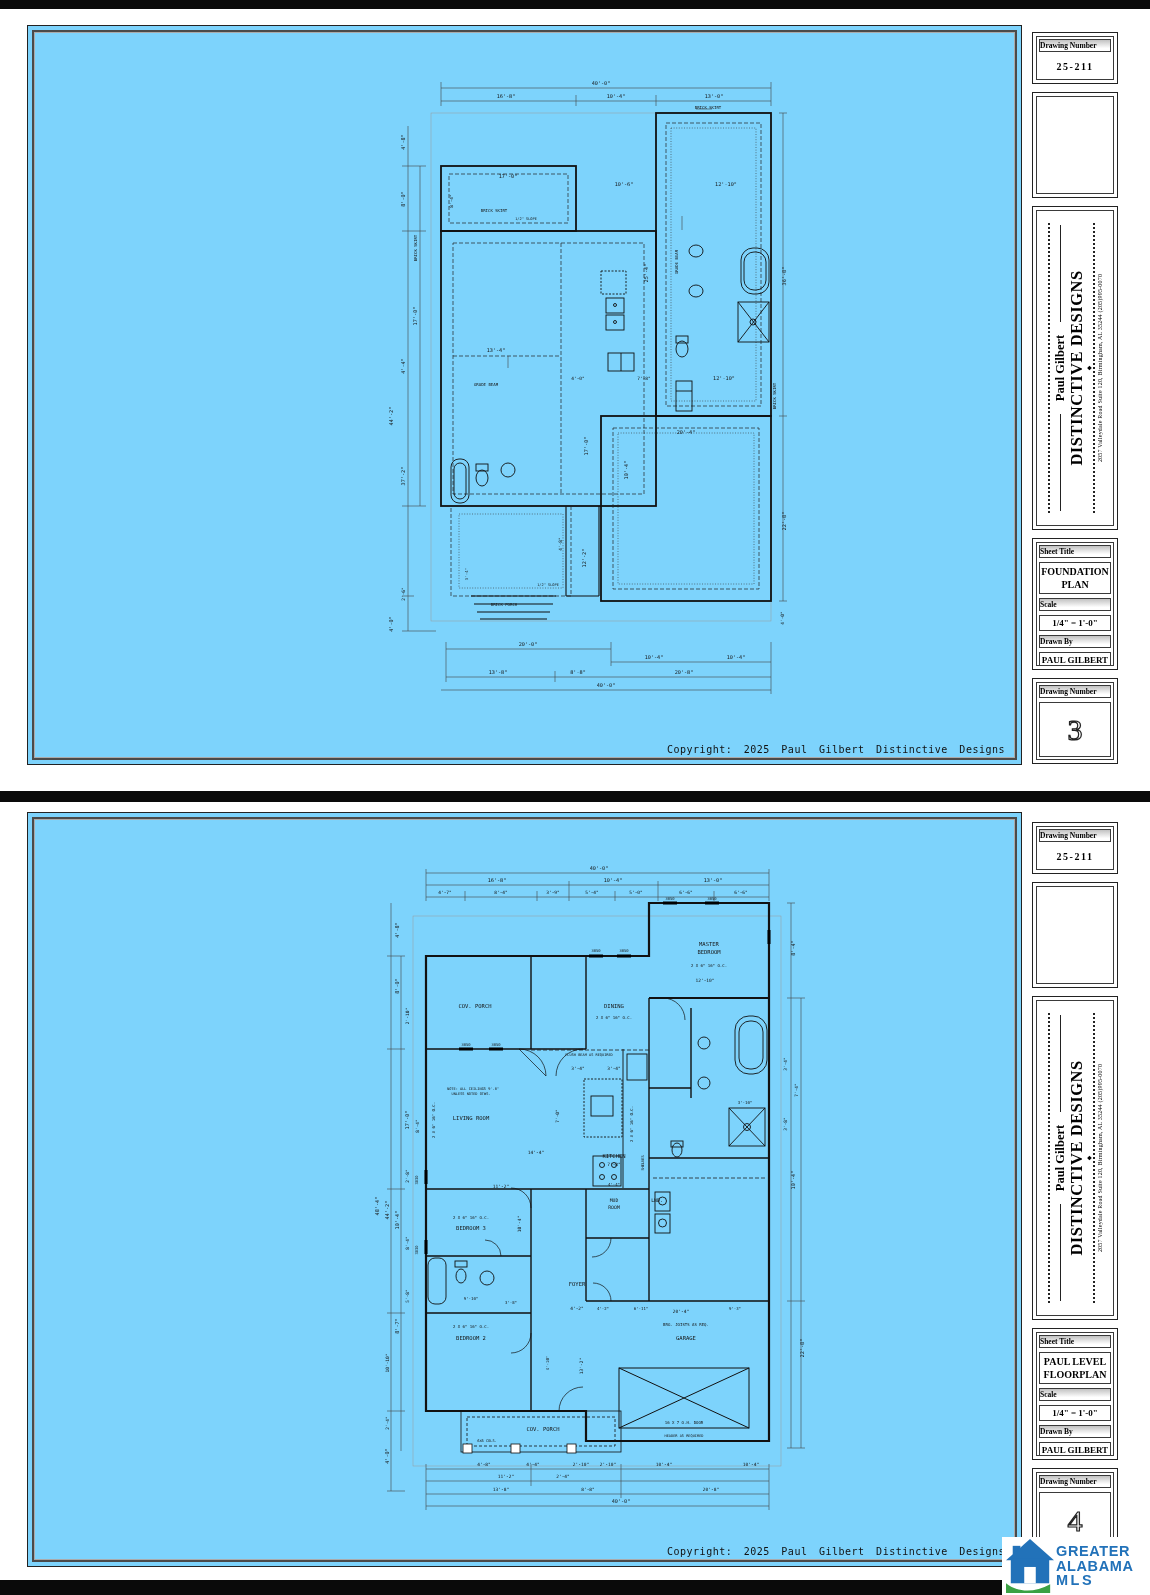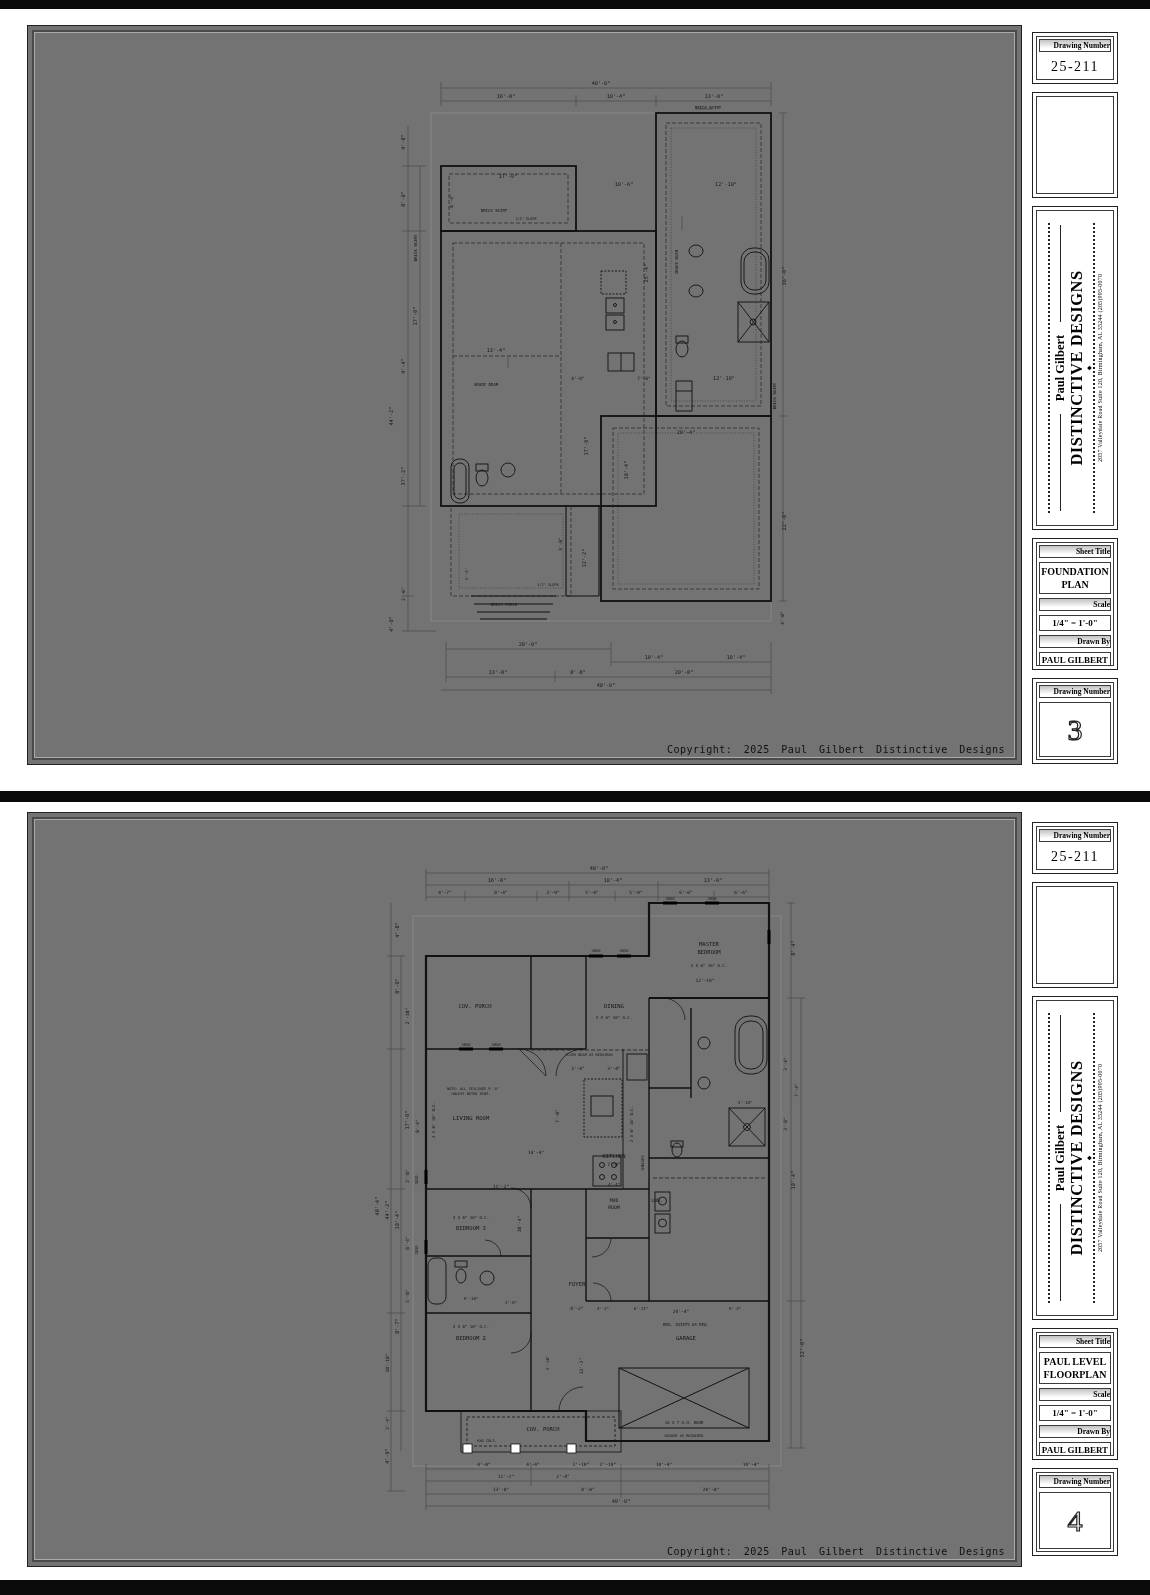--- a/index.html
+++ b/index.html
@@ -1,36 +1,36 @@
 <!DOCTYPE html>
 <html style="--mls-blue: #2272B9; --mls-green: #3BA144;"><head>
 <meta charset="utf-8">
 <style>
   html,body{margin:0;padding:0;background:#e9e9e9;}
   #page{position:relative;width:1150px;height:1595px;background:#fff;overflow:hidden;
         font-family:"Liberation Serif",serif;}
   .bar{position:absolute;left:0;width:1150px;background:#0a0a0a;}
   .sheet{position:absolute;left:0;width:1150px;background:#fff;}
-  .frame{position:absolute;left:27px;width:995px;border:1px solid #222;background:#737373;box-sizing:border-box;}
+  .frame{position:absolute;left:27px;width:995px;border:1px solid #222;background:#7dd3fc;box-sizing:border-box;}
   .frame-in{position:absolute;left:4px;top:4px;right:4px;bottom:4px;border:2px solid #4a4a4a;
             box-shadow:inset 0 0 0 1px #aaa;}
   .copyright{position:absolute;right:16px;bottom:9px;
              font-family:"DejaVu Sans Mono",monospace;font-size:10px;color:#111;
              letter-spacing:.5px;word-spacing:5px;white-space:nowrap;}
   .plan{position:absolute;}
   .plan text{font-family:"DejaVu Sans Mono",monospace;fill:#161616;text-anchor:middle;}
   
   .tbox{position:absolute;left:1032px;width:86px;border:1.5px solid #222;background:#fff;
         box-sizing:border-box;padding:3px;}
   .tbox-in{border:1px solid #3a3a3a;height:100%;box-sizing:border-box;display:flex;
            flex-direction:column;position:relative;overflow:hidden;}
-  .tb-h{border:1px solid #3a3a3a;margin:2px;padding:1px 0;text-align:right;
+  .tb-h{border:1px solid #3a3a3a;margin:2px;padding:1px 0;text-align:left;
         font-weight:bold;font-size:7.5px;background:linear-gradient(180deg,#c2c2c2,#ffffff 75%);}
   .tb-proj{flex:1;display:flex;align-items:center;justify-content:center;text-align:center;
-           font-weight:normal;font-size:14px;letter-spacing:1.5px;}
+           font-weight:bold;font-size:10px;letter-spacing:1.5px;}
   .tb-title{flex:1;border:1px solid #3a3a3a;margin:2px;display:flex;align-items:center;
             justify-content:center;text-align:center;font-weight:bold;font-size:10px;line-height:1.3;
             padding:2px;}
   .tb-val{border:1px solid #3a3a3a;margin:2px;padding:2px 0;text-align:center;
           font-weight:bold;font-size:9px;}
   .tb-num{flex:1;border:1px solid #3a3a3a;margin:2px;display:flex;align-items:center;
           justify-content:center;font-size:30px;color:#fff;
           -webkit-text-stroke:1.2px #222;text-shadow:0 0 1px #333;}
   
   .logo-rot{position:absolute;left:50%;top:50%;width:302px;height:72px;
@@ -449,14 +449,28 @@
     <div class="tbox" style="top:666px;height:88px">
       <div class="tbox-in">
         <div class="tb-h">Drawing Number</div>
         <div class="tb-num">4</div>
       </div>
     </div>
   </section>
 
   <div class="bar" style="top:1580px;height:15px"></div>
 
+  <div class="mls">
+    <svg width="48" height="56" viewBox="0 0 50 56">
+      <rect x="7" y="7" width="8" height="14" fill="#2272B9"></rect>
+      <polygon points="25,0 50,22 0,22" fill="#2272B9"></polygon>
+      <rect x="5" y="20" width="40" height="26" fill="#2272B9"></rect>
+      <rect x="19" y="29" width="12" height="17" fill="#ffffff"></rect>
+      <path d="M0,46 C12,56 30,56 46,47 L46,56 L0,56 Z" fill="#3BA144"></path>
+    </svg>
+    <div class="mls-text">
+      <div class="l1">GREATER</div>
+      <div class="l2">ALABAMA</div>
+      <div class="l3">MLS</div>
+    </div>
+  </div>
 
 </div>
 
 </body></html>

